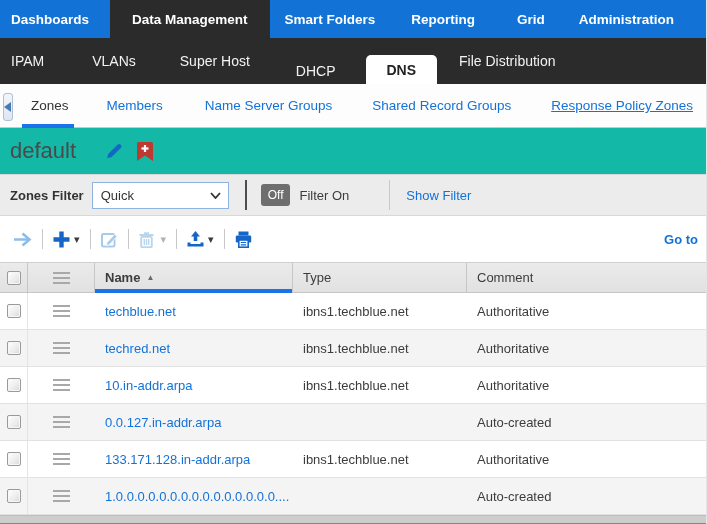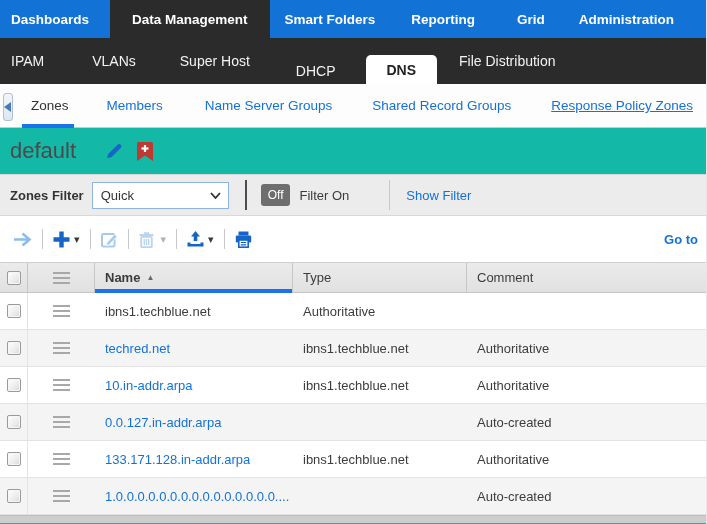--- a/index.html
+++ b/index.html
@@ -220,20 +220,21 @@
       <div class="ccell bordered">
           <span class="checkbox"></span>
         </div>
       <div class="ccell">
           <span class="hamburger">
             <span></span>
             <span></span>
             <span></span>
           </span>
         </div>
+      <div class="cell name-link">techblue.net</div>
       <div class="cell">ibns1.techblue.net</div>
       <div class="cell">Authoritative</div>
       <div class="cell"></div>
     </div>
 
     <div class="grid-row alt">
       <div class="ccell bordered">
           <span class="checkbox"></span>
         </div>
       <div class="ccell">

